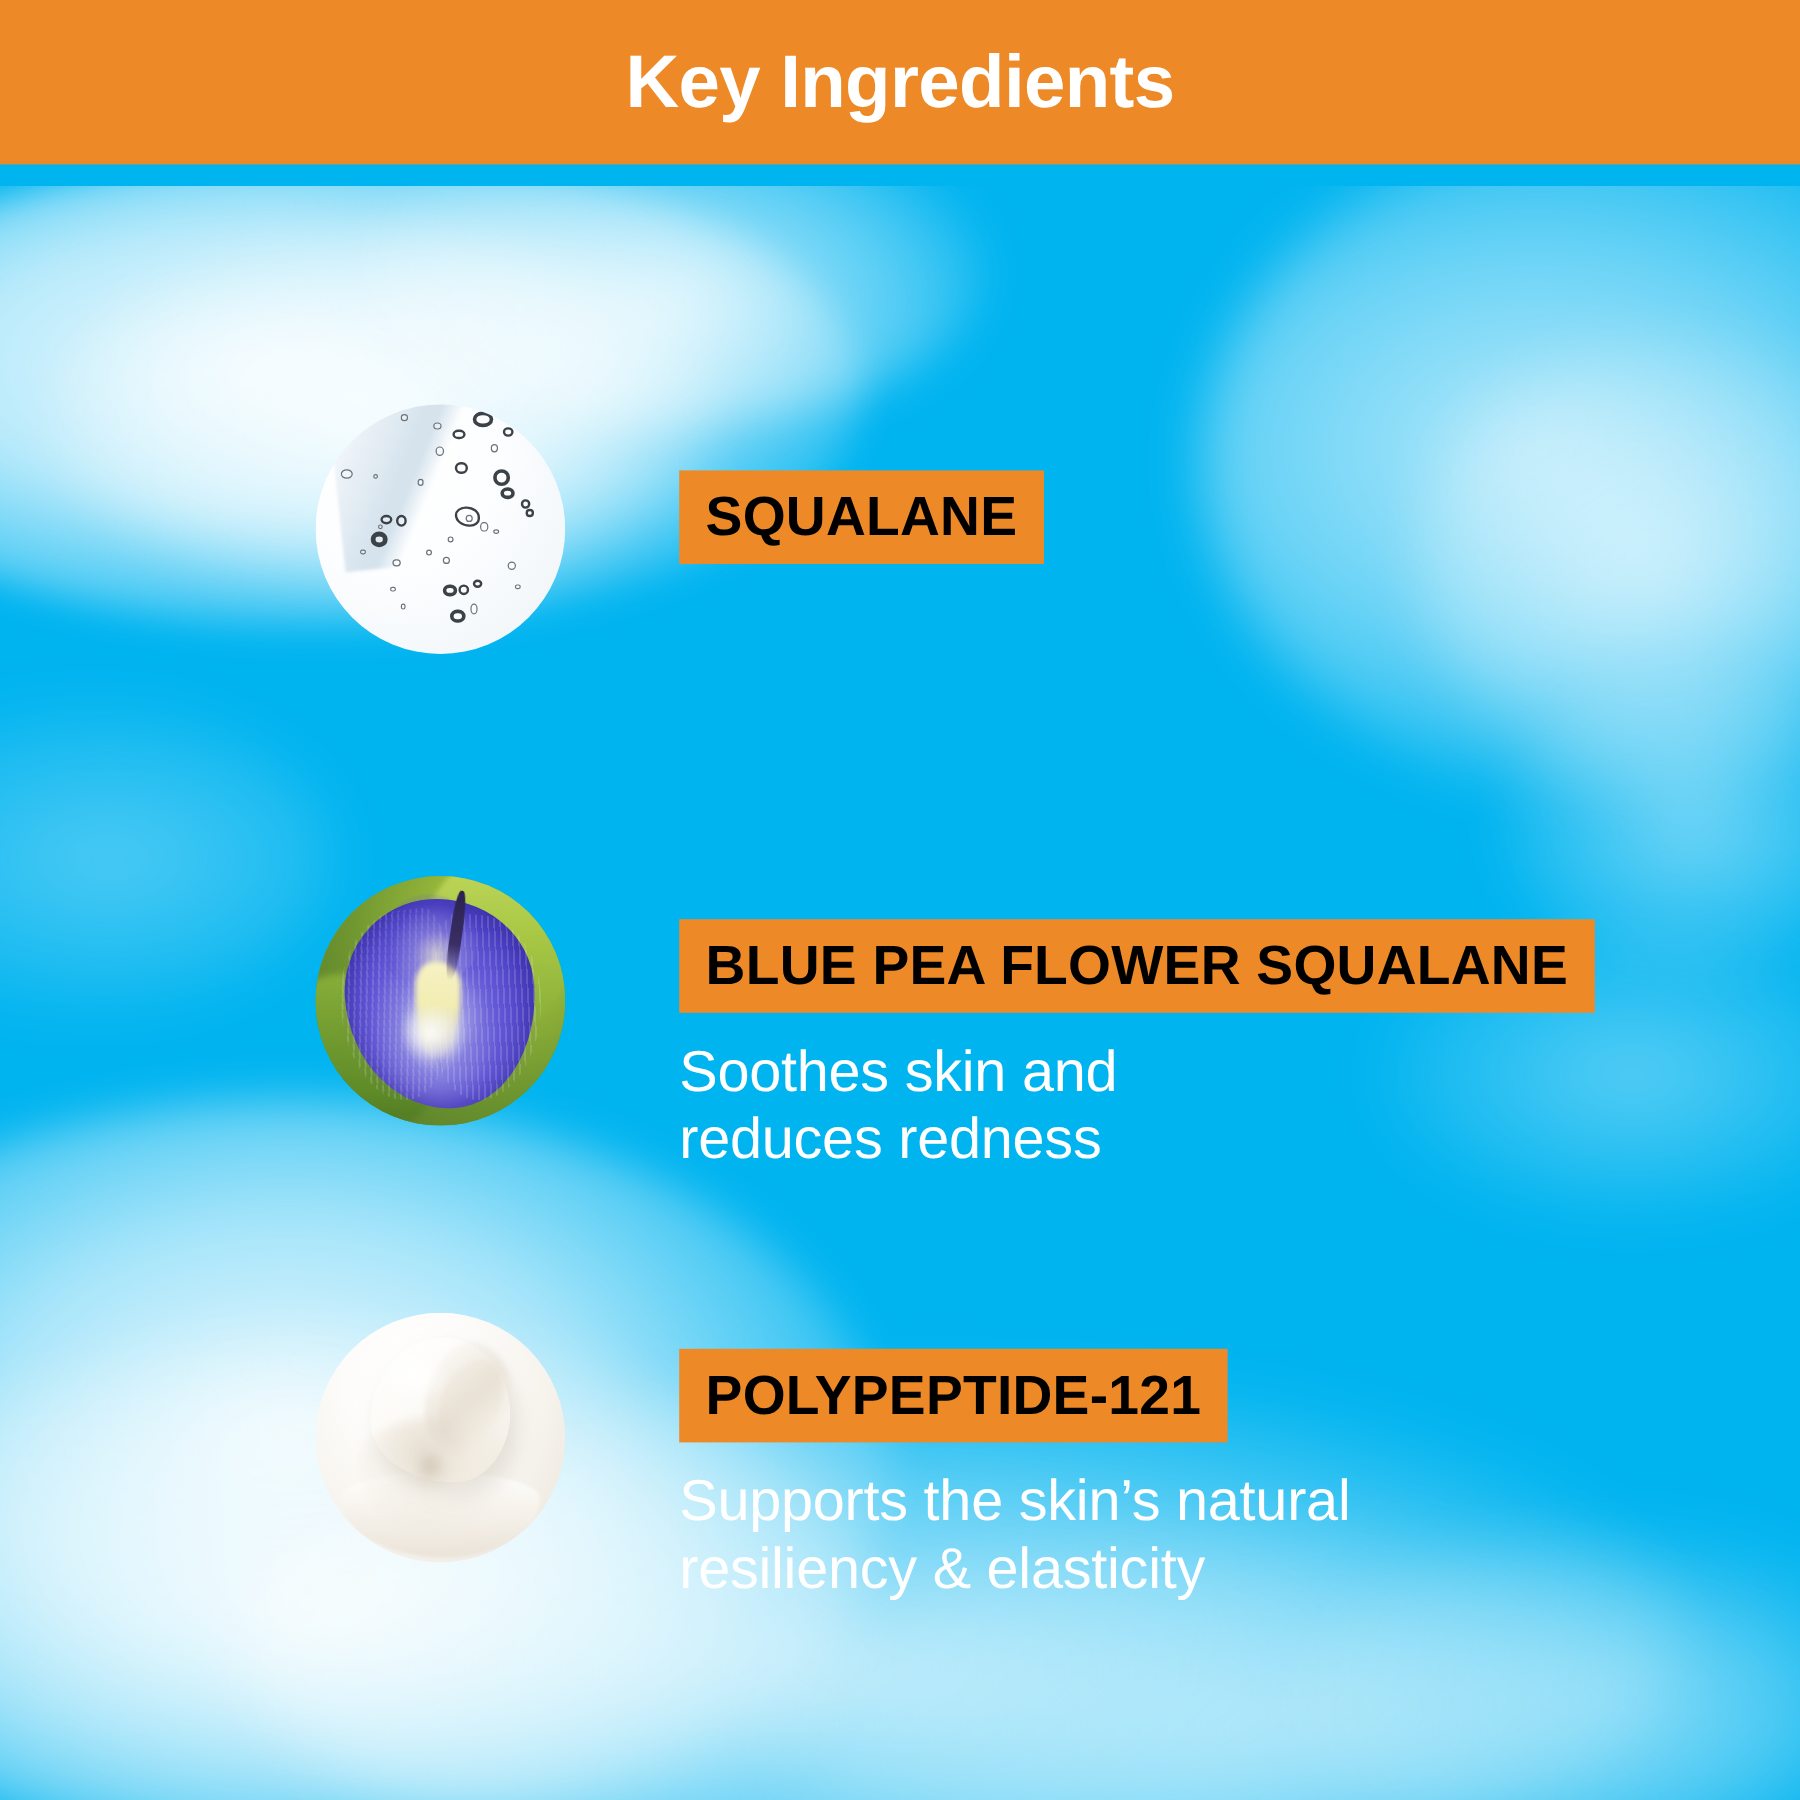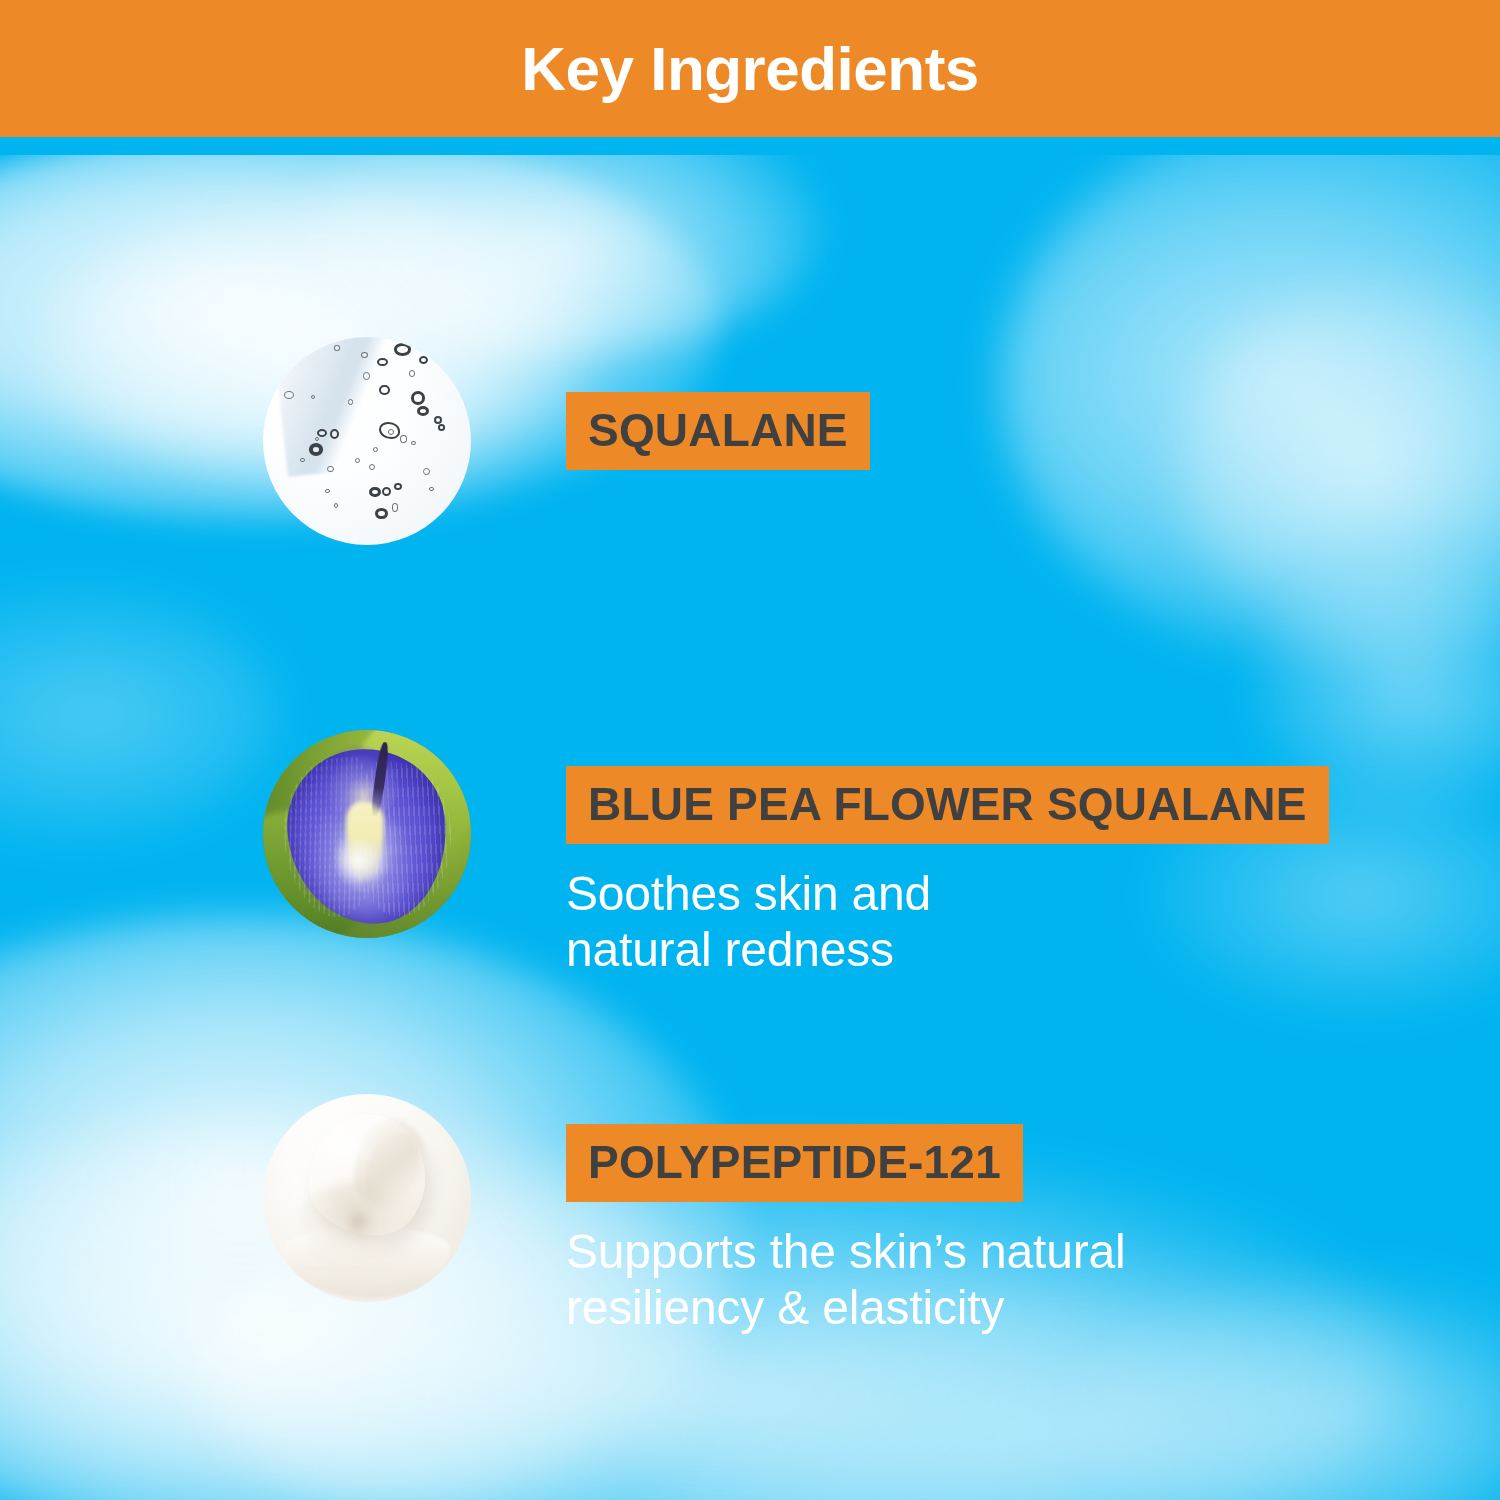--- a/index.html
+++ b/index.html
@@ -305,21 +305,21 @@
   }
 
   
   .text-col{
     position:absolute;
     left:566px;
   }
   .badge{
     display:inline-block;
     background:#ED8A27;
-    color:#404040;
+    color:#000000;
     font-weight:bold;
     font-size:46px;
     line-height:1;
     padding:15px 22px 17px 22px;
     letter-spacing:0.2px;
     white-space:nowrap;
   }
   .desc{
     color:#FFFFFF;
     font-size:48px;
@@ -423,21 +423,21 @@
           <div class="petal-right"></div>
           <div class="petal-upper"></div>
           <div class="petal-center"></div>
           <div class="petal-glow"></div>
           <div class="flower-stem"></div>
         </div>
       </div>
       <div class="text-col">
         <div class="badge">BLUE PEA FLOWER SQUALANE</div>
         <div class="desc">Soothes skin and
-natural redness</div>
+reduces redness</div>
       </div>
     </div>
 
     <div class="ingredient ing-3">
       <div class="swatch">
         <div class="swatch-inner">
           <div class="cream-base"></div>
           <div class="cream-low"></div>
           <div class="cream-peak"></div>
           <div class="cream-fold-a"></div>

